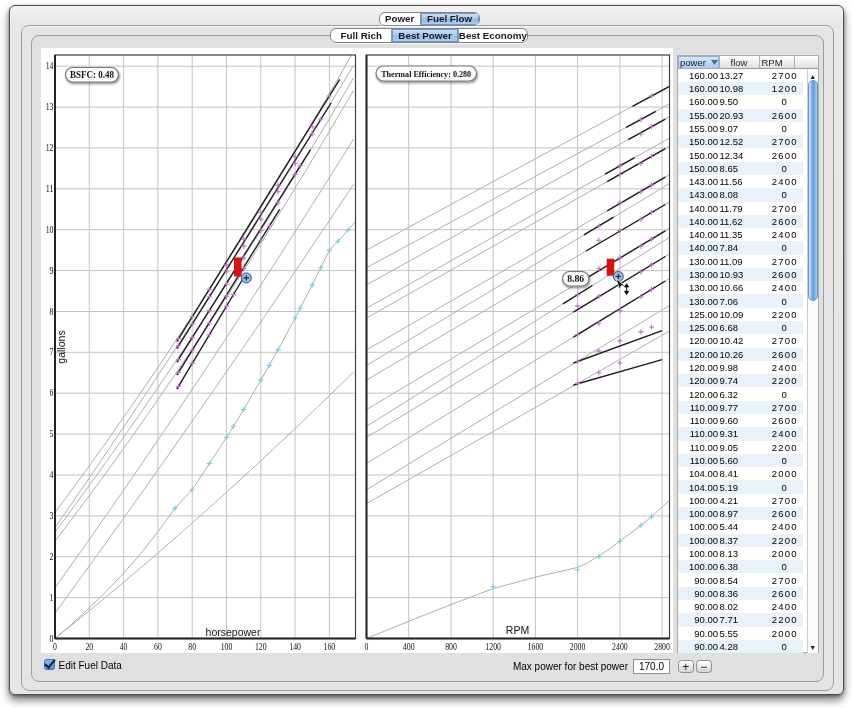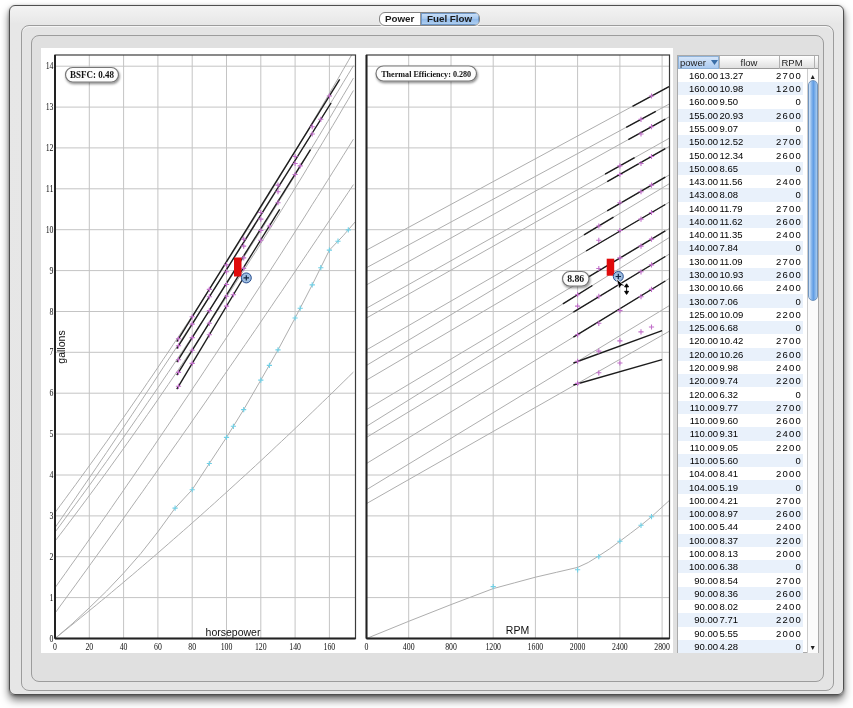--- a/index.html
+++ b/index.html
@@ -13,27 +13,27 @@
 .seg .sel{background:linear-gradient(#cfe3f9,#a3c6ee 50%,#8fb9ea 50%,#b4d2f1);box-shadow:inset 0 0 0 1px #7199c8}
 .seg .dv{border-left:1px solid #9a9a9a}
 #seg1{left:368.5px;top:5.5px;width:101px;height:14px;font-size:9.8px}
 #seg1 .s1{width:41px}#seg1 .s2{width:60px}
 #seg2{left:320px;top:21.5px;width:198px;height:15px;font-size:9.8px}
 #seg2 .s1{width:61px}#seg2 .s2{width:67px}#seg2 .s3{width:70px}
 #tbl{position:absolute;left:666.5px;top:48.7px;width:142.5px;height:598.3px;background:#fff;border:1px solid #aaa}
 #thead{position:absolute;left:0;top:0;width:100%;height:13px;display:flex;font-size:9.5px;color:#222;background:linear-gradient(#fff,#ddd)}
 #thead span{display:flex;align-items:center;justify-content:center;height:100%;border-right:1px solid #b0b0b0;box-shadow:inset 0 -1px 0 #999}
 #thead .h1{width:42px;background:linear-gradient(#d8e7fa,#a9c9ef);justify-content:flex-start;padding-left:2.5px;box-shadow:inset 0 0 0 1px #8fb2d8}
-#thead .h2{width:60px}#thead .h3{width:35px;justify-content:flex-start;padding-left:2px}#thead .h4{flex:1;border-right:none}
+#thead .h2{width:40px}#thead .h3{width:35px;justify-content:flex-start;padding-left:2px}#thead .h4{flex:1;border-right:none}
 #tbody{position:absolute;left:0;top:13px;width:125px;height:584.5px;overflow:hidden}
 .tr{display:flex;height:13.283px;font-size:9.5px;color:#000;align-items:center}
 .tr.b{background:#e9f1fb}
 .c1{width:42px;text-align:right;padding-right:1.5px}
 .c2{width:48px;text-align:left;padding-right:4px}
-.c3{width:35px;text-align:right;padding-right:0.5px;letter-spacing:1.2px}
+.c3{width:35px;text-align:center;padding-right:0.5px;letter-spacing:1.2px}
 #sbar{position:absolute;right:0;top:13px;width:11.5px;height:584.5px;background:#fbfbfb;border-left:1px solid #ccc}
 #sthumb{position:absolute;left:0.5px;top:11px;width:10px;height:221px;border-radius:5px;background:linear-gradient(90deg,#d8e9fb,#8db9ec 30%,#5f9ce4 55%,#a7ccf2);border:1px solid #7195bf}
 .sarr{position:absolute;left:0;width:100%;text-align:center;font-size:7px;color:#222;line-height:7px}
 #bottom{position:absolute;left:0;top:652px;width:100%;height:25px;font-size:10px;color:#000}
 #cb{position:absolute;left:33.5px;top:1px;width:11px;height:11px;border-radius:2.5px;background:linear-gradient(#8cb8e8,#5a92d4);border:1px solid #3f6fa8}
 #cb:after{content:'';position:absolute;left:2.5px;top:-3.5px;width:3.5px;height:9px;border:solid #14233c;border-width:0 2.2px 2.2px 0;transform:rotate(38deg)}
 #cblab{position:absolute;left:48.5px;top:1.5px}
 #mplab{position:absolute;left:360px;top:2.5px;width:258px;text-align:right}
 #mpfield{position:absolute;left:623px;top:0.5px;width:37px;height:15px;border:1px solid #919191;background:#fff;font-size:10px;text-align:center;line-height:14px}
 .pbtn{position:absolute;top:1.5px;width:15.5px;height:13px;border:1px solid #8e8e8e;border-radius:3.5px;background:linear-gradient(#fdfdfd,#d5d5d5);text-align:center;line-height:12px;font-size:12px;color:#222}
@@ -534,12 +534,25 @@
   <div id="sbar">
    <div class="sarr" style="top:4px">▲</div>
    <div id="sthumb"></div>
    <div class="sarr" style="bottom:2px">▼</div>
   </div>
  </div>
  <div id="seg1" class="seg">
       <span class="s1">Power</span>
       <span class="s2 sel dv">Fuel Flow</span>
     </div>
+ <div id="seg2" class="seg">
+      <span class="s1">Full Rich</span>
+      <span class="s2 sel dv">Best Power</span>
+      <span class="s3 dv">Best Economy</span>
+    </div>
+ <div id="bottom">
+  <div id="cb"></div>
+      <div id="cblab">Edit Fuel Data</div>
+  <div id="mplab">Max power for best power</div>
+  <div id="mpfield">170.0</div>
+  <div class="pbtn" style="left:668px">+</div>
+  <div class="pbtn" style="left:686px">−</div>
+ </div>
 </div>
 </body></html>

